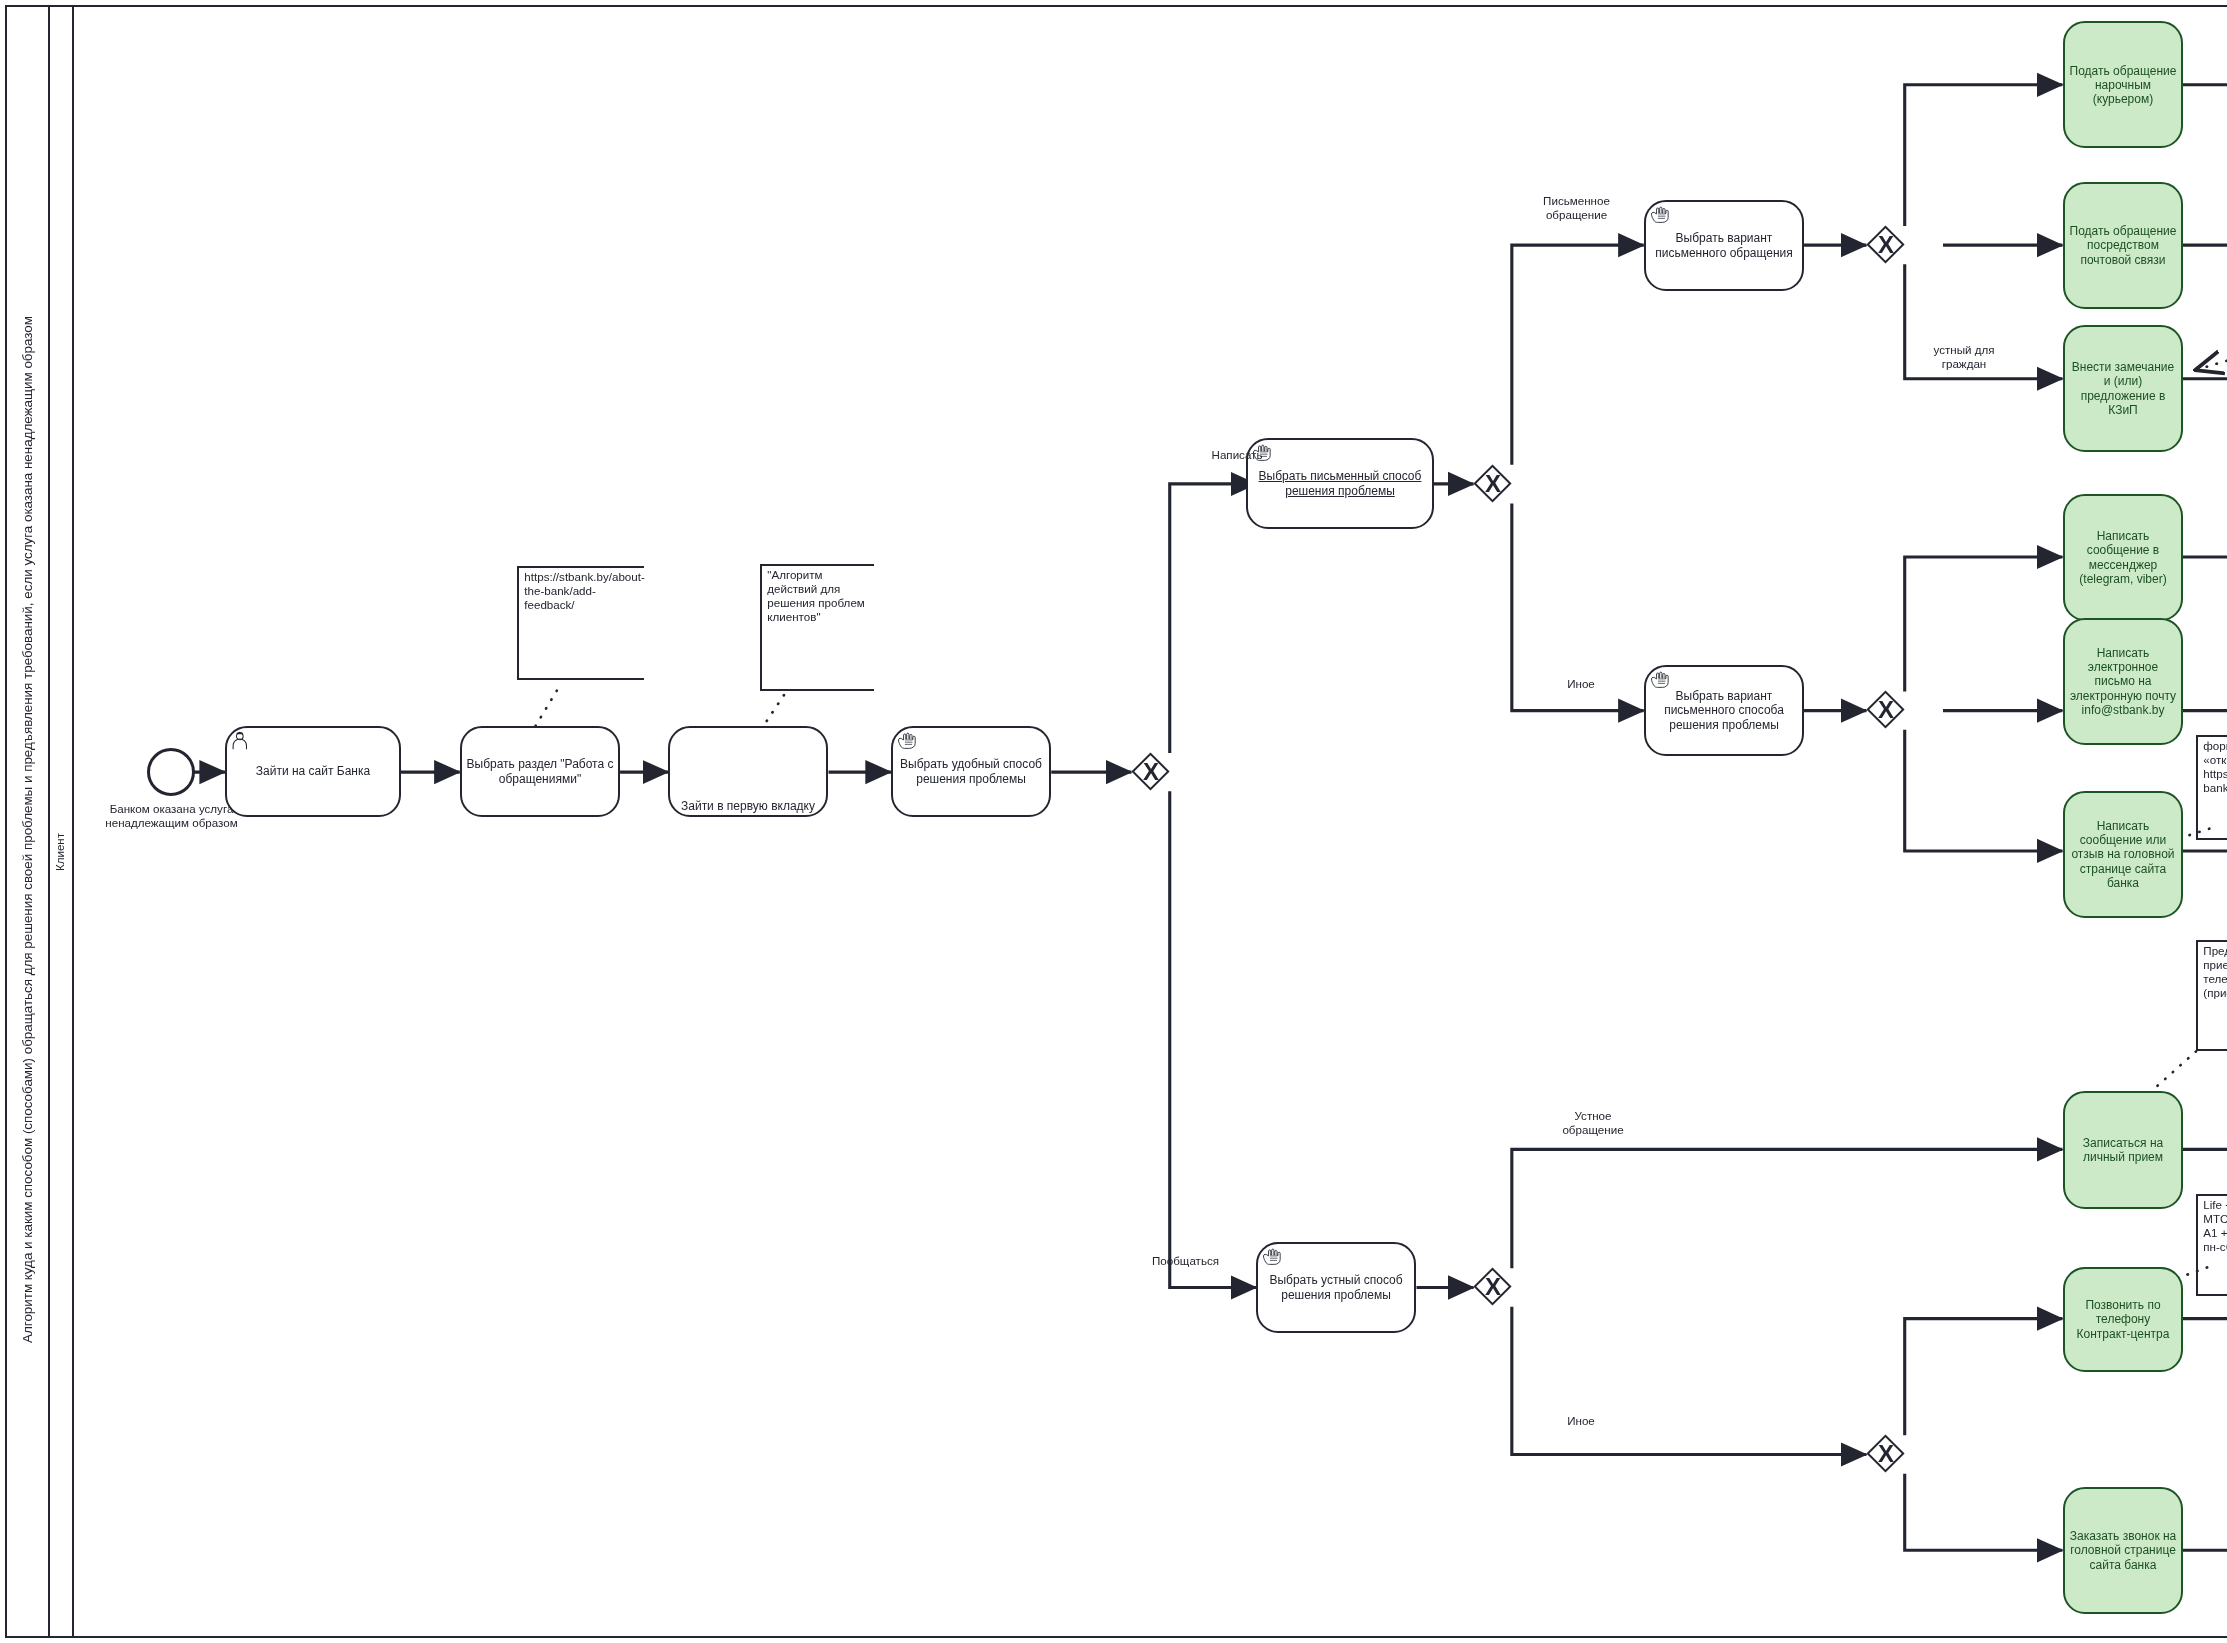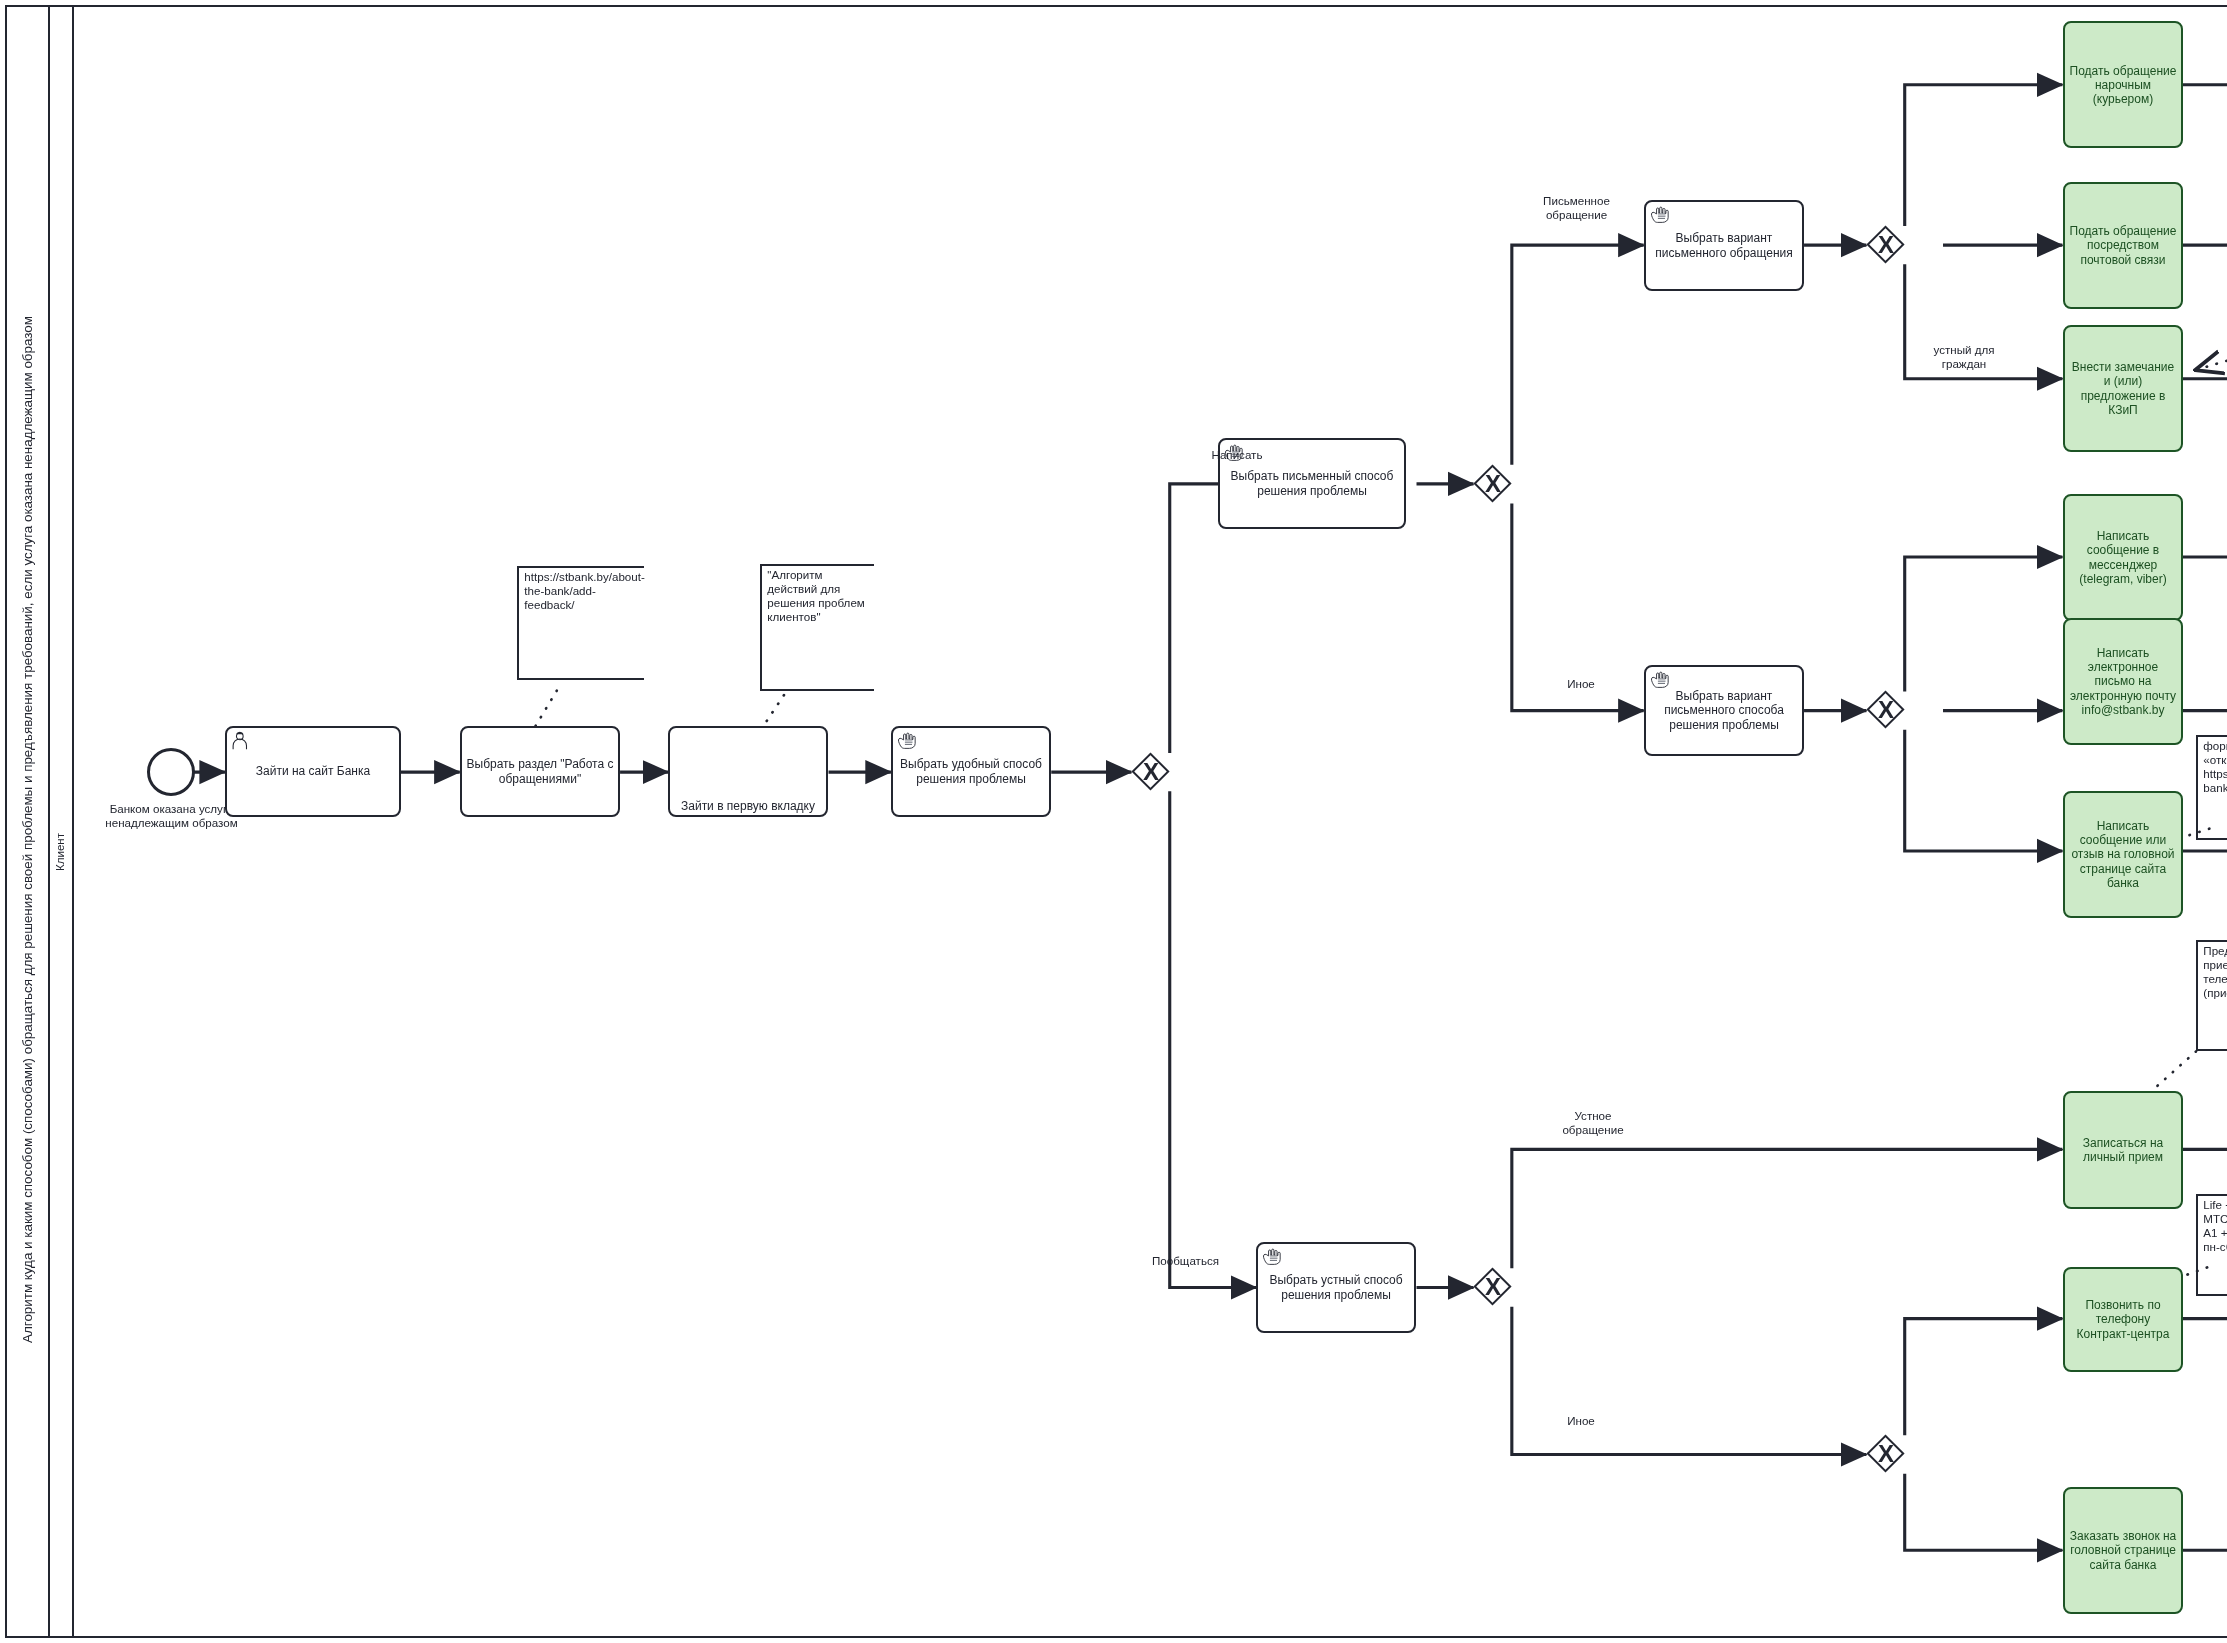--- a/index.html
+++ b/index.html
@@ -9,21 +9,21 @@
   
   .pool-outer{position:absolute;left:4.5px;top:4.5px;width:3116px;height:1633px;border:2.2px solid #232630;box-sizing:border-box;}
   .pool-title-band{position:absolute;left:4.5px;top:4.5px;width:45px;height:1633px;border-right:2.2px solid #232630;box-sizing:border-box;}
   .pool-title{position:absolute;left:-784px;top:811px;width:1613px;height:27px;
      transform:rotate(-90deg);text-align:center;font-size:13.4px;color:#232630;line-height:27px;white-space:nowrap;}
   .lane-band{position:absolute;left:49px;top:4.5px;width:24.5px;height:1633px;border-right:2.2px solid #232630;box-sizing:border-box;}
   .lane-title{position:absolute;left:-45px;top:838px;width:116px;height:18px;
      transform:rotate(-90deg);text-align:center;font-size:11.6px;color:#232630;white-space:nowrap;}
 
   
-  .task{position:absolute;box-sizing:border-box;border:2.7px solid #232630;border-radius:8px;background:#ffffff;
+  .task{position:absolute;box-sizing:border-box;border:2.7px solid #232630;border-radius:22px;background:#ffffff;
      display:flex;align-items:center;justify-content:center;text-align:center;color:#232630;
      font-size:12px;line-height:1.17;padding:1.8px 2.7px;overflow:visible;}
   .task.green{background:#cdeac8;border-color:#1d5425;color:#1c5022;}
   .task .lbl{width:100%;}
 
   
   .ticon{position:absolute;left:3.1px;top:2.7px;width:20.5px;height:20.5px;}
   .ticon svg{width:20.5px;height:20.5px;display:block;}
 
   
@@ -187,21 +187,21 @@
   <div class="task" style="left:891px;top:726px;width:160px;height:91px;">
     <span class="ticon">
       <svg viewBox="0 0 46 46">
           <path d="M6 24c-2-6 2-9 6-7l5 3V9c0-3 5-3 5 0v9h2V7c0-3 5-3 5 0v11h2V10c0-3 5-3 5 0v9h2v-5c0-3 5-3 5 0v14c0 7-6 11-13 11H19c-6 0-9-4-13-15z" fill="#ffffff" stroke="#232630" stroke-width="2"></path>
           <path d="M20 20h17M20 25h17M20 30h16" stroke="#5a5f6a" stroke-width="2.2"></path>
         </svg>
     </span>
     <span class="lbl">Выбрать удобный способ решения проблемы</span>
   </div>
 
-  <div class="task" style="left:1218px;top:438px;width:188px;height:91px;">
+  <div class="task" style="left:1246px;top:438px;width:188px;height:91px;text-decoration:underline;">
     <span class="ticon">
       <svg viewBox="0 0 46 46">
           <path d="M6 24c-2-6 2-9 6-7l5 3V9c0-3 5-3 5 0v9h2V7c0-3 5-3 5 0v11h2V10c0-3 5-3 5 0v9h2v-5c0-3 5-3 5 0v14c0 7-6 11-13 11H19c-6 0-9-4-13-15z" fill="#ffffff" stroke="#232630" stroke-width="2"></path>
           <path d="M20 20h17M20 25h17M20 30h16" stroke="#5a5f6a" stroke-width="2.2"></path>
         </svg>
     </span>
     <span class="lbl">Выбрать письменный способ решения проблемы</span>
   </div>
 
   <div class="task" style="left:1644px;top:200px;width:160px;height:91px;">

